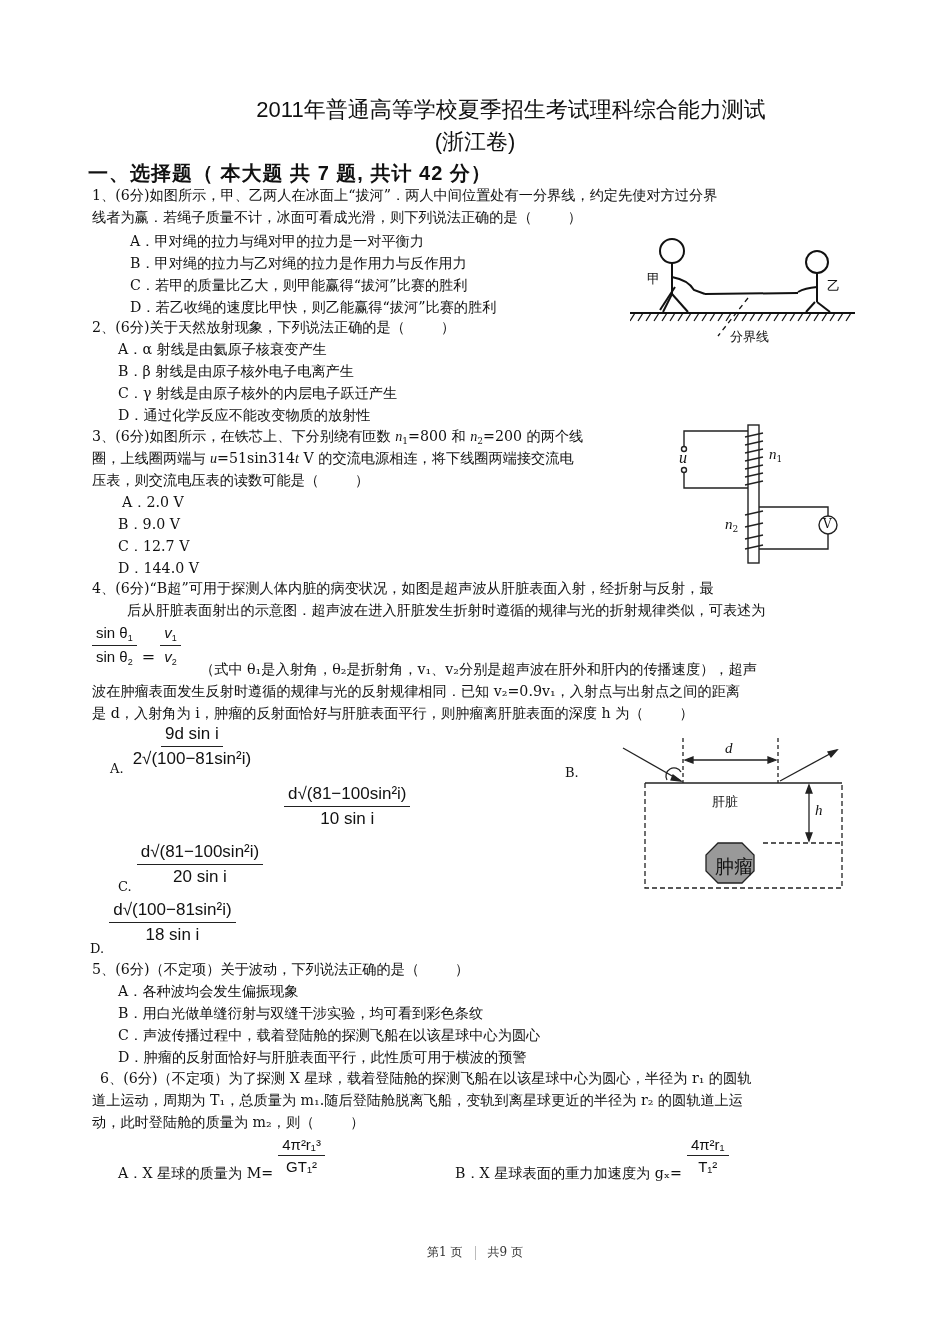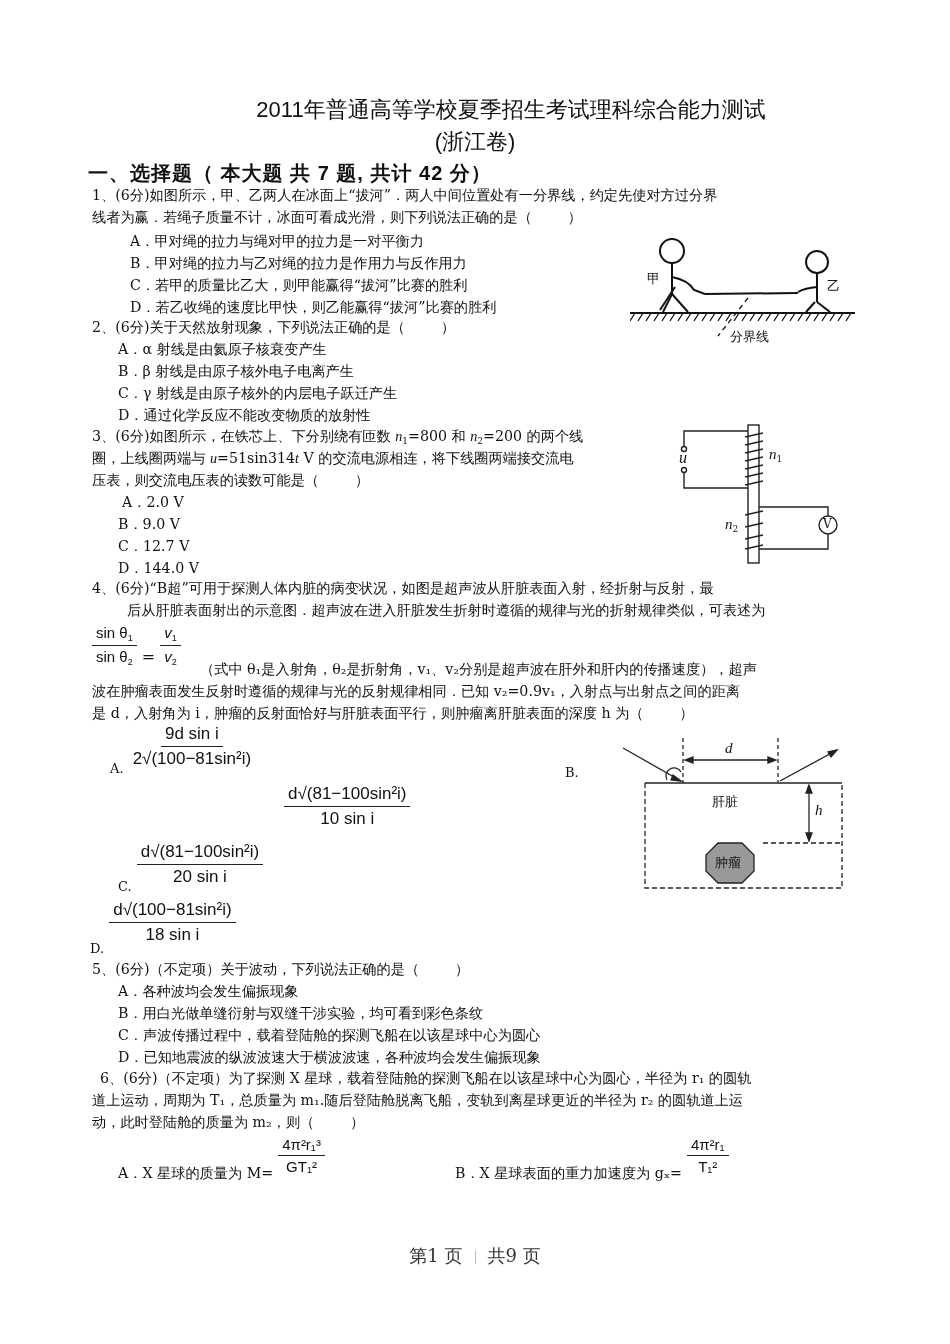--- a/index.html
+++ b/index.html
@@ -9,21 +9,21 @@
   .title { left:0; width:950px; text-align:center; font-family:"Liberation Sans","DejaVu Sans",sans-serif; font-size:22px; }
   .section { font-family:"Liberation Sans","DejaVu Sans",sans-serif; font-size:20px; font-weight:bold; letter-spacing:1px; }
   .line { font-size:14.2px; white-space:nowrap; line-height:20px; }
   .opt { font-size:14.2px; white-space:nowrap; line-height:20px; }
   i.v { font-style:italic; font-family:"Liberation Serif","DejaVu Serif",serif; }
   sub { font-size:9px; vertical-align:-3px; }
   .frac { display:inline-flex; flex-direction:column; align-items:center; vertical-align:middle; font-family:Liberation Sans, sans-serif; font-size:17px; }
   .frac .num { padding:0 4px 2px; border-bottom:1.5px solid #222; white-space:nowrap; }
   .frac .den { padding:2px 4px 0; white-space:nowrap; }
   .frac i { font-style:italic; }
-  .footer { left:0; width:950px; text-align:center; font-size:18px; color:#333; }
+  .footer { left:0; width:950px; text-align:center; font-size:12px; color:#333; }
   .footer .sep { display:inline-block; width:1px; height:14px; background:#bbb; margin:0 12px; vertical-align:middle; }
   .blank { display:inline-block; width:36px; }
 </style>
 </head>
 <body>
 
 <div class="abs title" style="top:95px;padding-left:36px;">2011年普通高等学校夏季招生考试理科综合能力测试</div>
 <div class="abs title" style="top:127px;">(浙江卷)</div>
 
 <div class="abs section" style="left:88px; top:160px;">一、选择题（ 本大题 共 7 题, 共计 42 分）</div>
@@ -206,33 +206,33 @@
       <polygon points="70,22 78,19 78,25" fill="#222"></polygon>
       <polygon points="161,22 153,19 153,25" fill="#222"></polygon>
       <line x1="194" y1="50" x2="194" y2="100"></line>
       <polygon points="194,47 191,55 197,55" fill="#222"></polygon>
       <polygon points="194,103 191,95 197,95" fill="#222"></polygon>
       <path d="M52,42 A8,8 0 0 1 66,34"></path>
     </g>
     <polygon points="103,105 127,105 139,117 139,133 127,145 103,145 91,133 91,117" fill="#999" stroke="#222" stroke-width="1.3"></polygon>
   </svg>
   <span class="abs" style="left:97px; top:55px; font-size:13px; font-family:'DejaVu Sans',sans-serif;">肝脏</span>
-  <span class="abs" style="left:100px; top:116px; font-size:13px; font-family:'DejaVu Sans',sans-serif;">肿瘤</span>
+  <span class="abs" style="left:100px; top:116px; font-size:19px; font-family:'DejaVu Sans',sans-serif;">肿瘤</span>
   <i class="abs v" style="left:110px; top:2px; font-size:15px;">d</i>
   <i class="abs v" style="left:200px; top:64px; font-size:15px;">h</i>
 </div>
 
 <div class="abs line" style="left:92px; top:959px;">
   <span>5、</span><span>(6分)</span><span>（不定项）关于波动，下列说法正确的是（</span><span class="blank"></span><span>）</span>
 </div>
 <div class="abs" style="left:118px; top:981px;">
   <div class="opt" style="height:22px;">A．各种波均会发生偏振现象</div>
   <div class="opt" style="height:22px;">B．用白光做单缝衍射与双缝干涉实验，均可看到彩色条纹</div>
   <div class="opt" style="height:22px;">C．声波传播过程中，载着登陆舱的探测飞船在以该星球中心为圆心</div>
-  <div class="opt" style="height:22px;">D．已知地震波的纵波波速大于横波波速，各种波均会发生偏振现象</div>
+  <div class="opt" style="height:22px;">D．肿瘤的反射面恰好与肝脏表面平行，此性质可用于横波的预警</div>
 </div>
 
 <div class="abs" style="left:92px; top:1068px;">
   <div class="line" style="height:22px;margin-left:8px;"><span>6、</span><span>(6分)</span><span>（不定项）为了探测 X 星球，载着登陆舱的探测飞船在以该星球中心为圆心，半径为 r₁ 的圆轨</span></div>
   <div class="line" style="height:22px;"><span>道上运动，周期为 T₁，总质量为 m₁.随后登陆舱脱离飞船，变轨到离星球更近的半径为 r₂ 的圆轨道上运</span></div>
   <div class="line" style="height:22px;"><span>动，此时登陆舱的质量为 m₂，则（</span><span class="blank"></span><span>）</span></div>
 </div>
 <div class="abs" style="left:118px; top:1136px;">
   <span class="opt" style="position:relative; top:18px;">A．X 星球的质量为 M=</span>
   <span class="frac" style="font-size:15px;">

